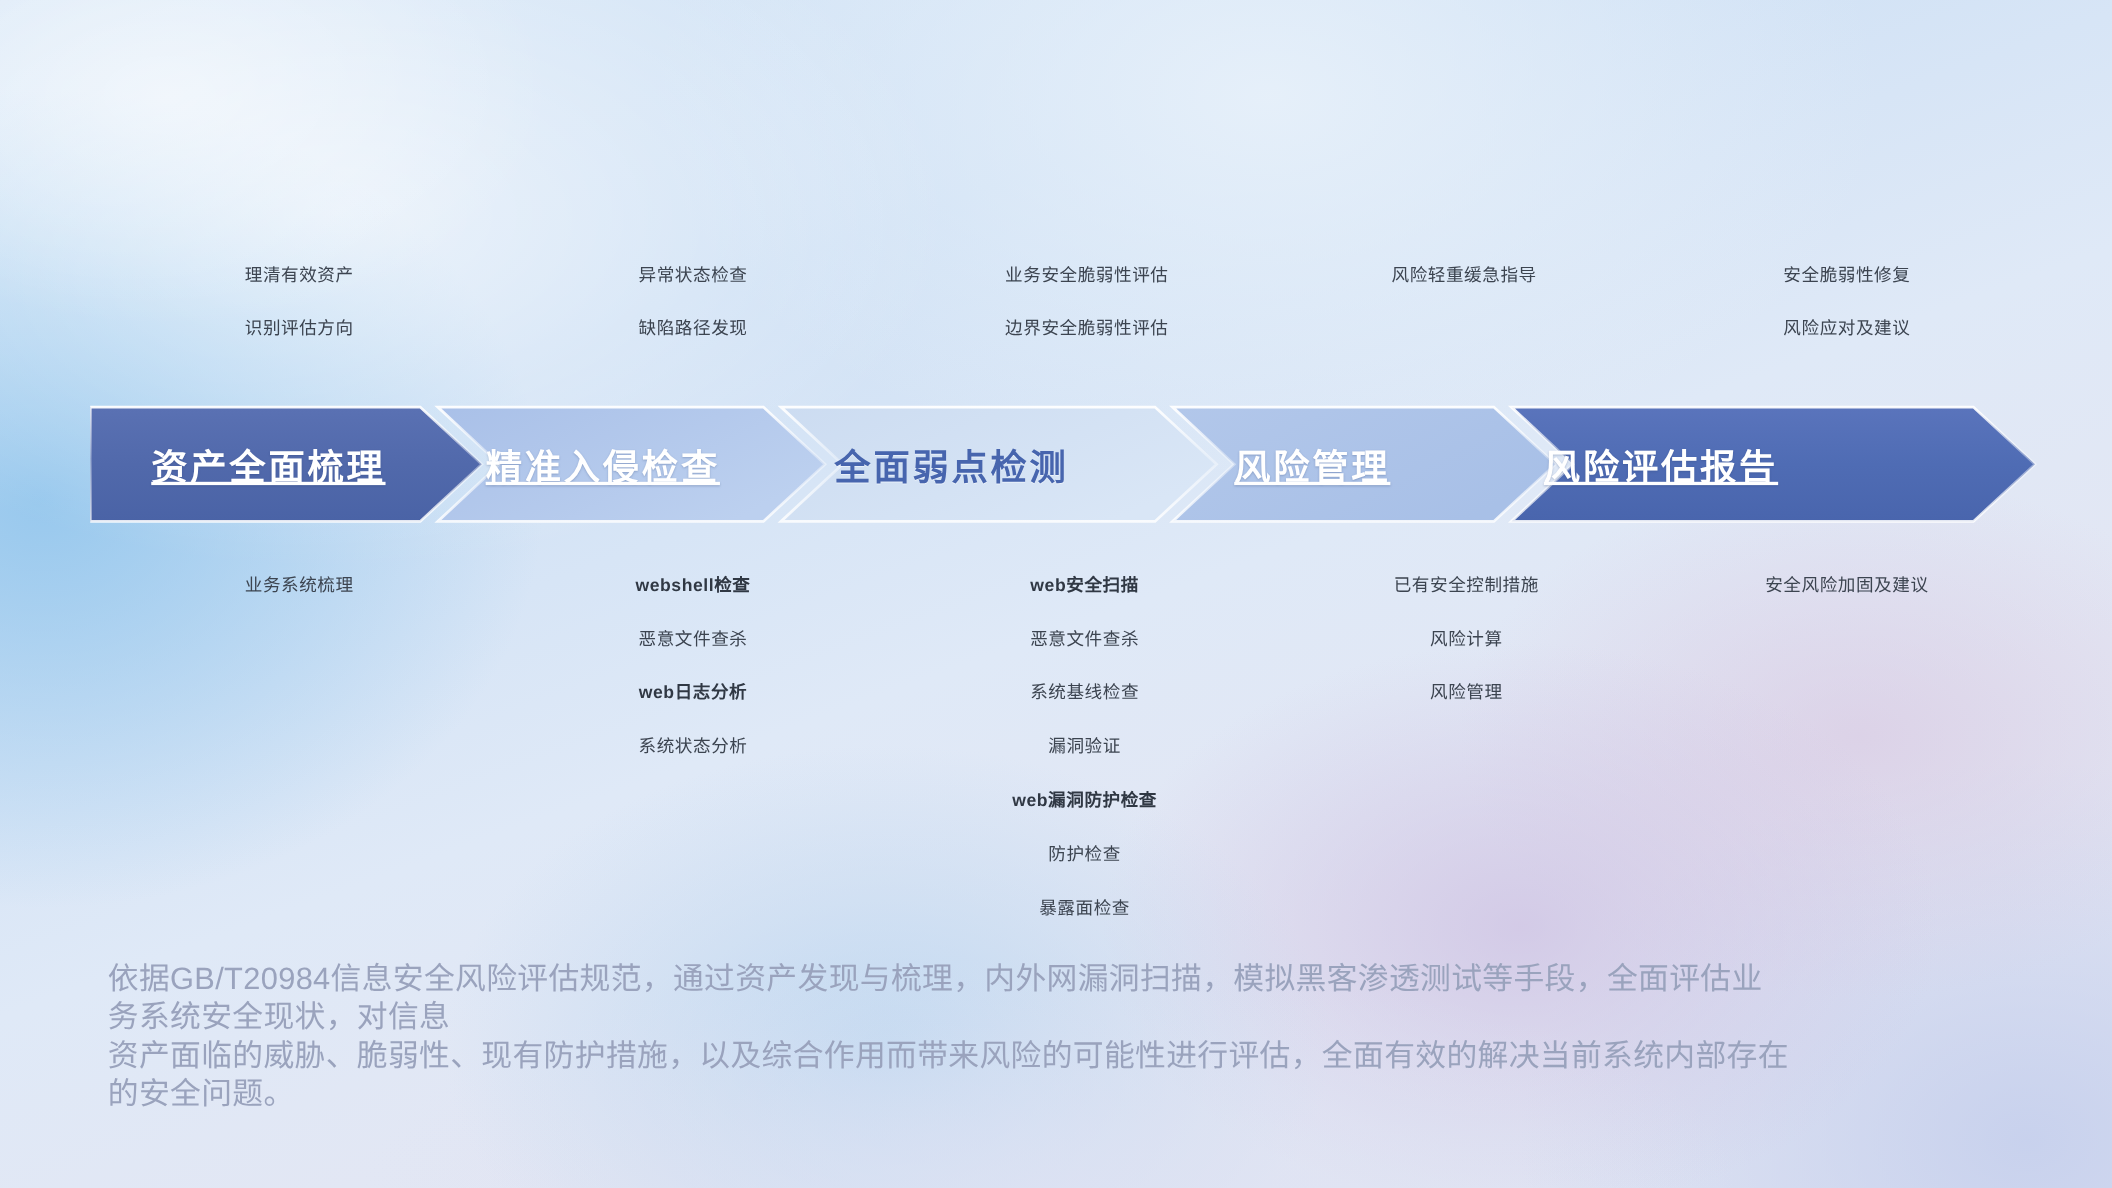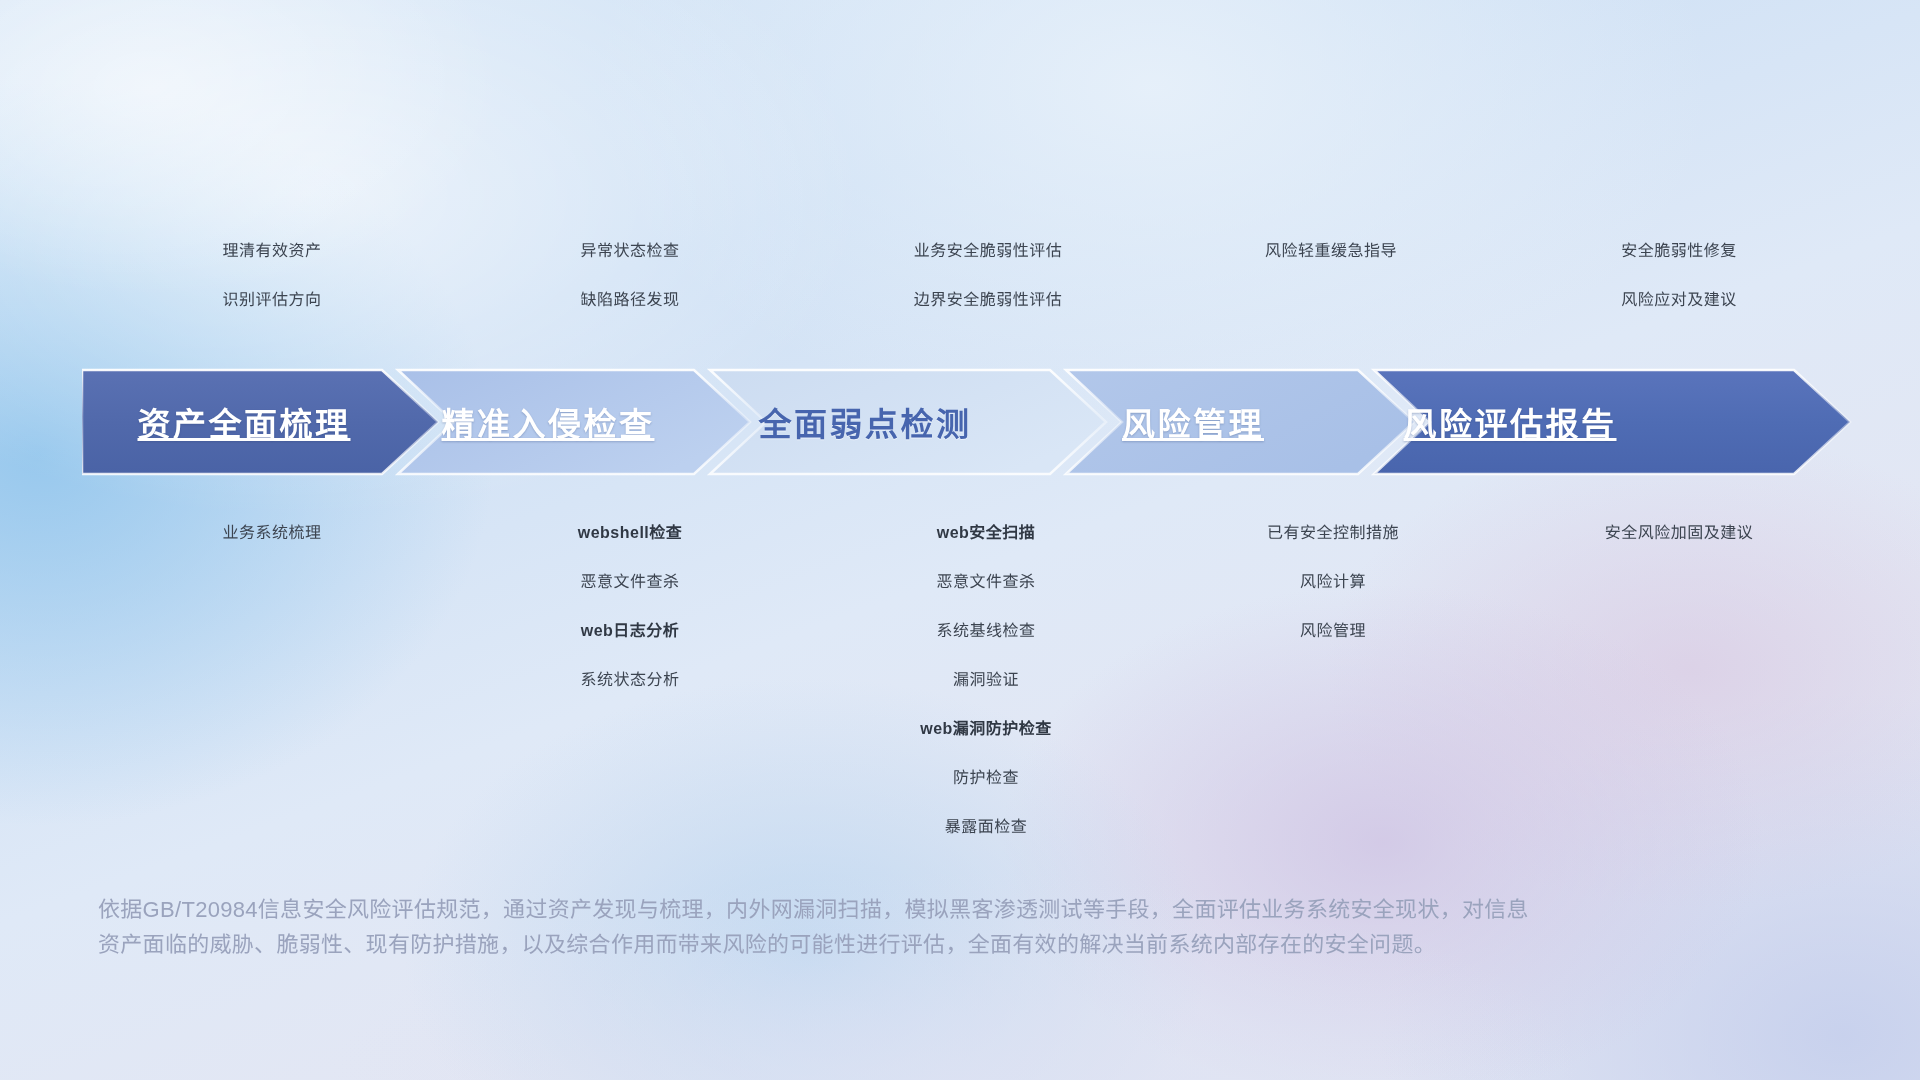--- a/index.html
+++ b/index.html
@@ -112,23 +112,23 @@
   .cl1 { left: 96px;   width: 296px; }
   .cl2 { left: 400px;  width: 296px; }
   .cl3 { left: 700px;  width: 330px; }
   .cl4 { left: 1048px; width: 290px; }
   .cl5 { left: 1345px; width: 330px; text-align: right; }
 
   
   .footer {
     position: absolute;
     left: 98px;
-    top: 892px;
+    top: 872px;
     width: 1530px;
-    font-size: 22px;
+    font-size: 28px;
     line-height: 35px;
     color: #9aa3bd;
     letter-spacing: 0.3px;
   }
   .footer p { margin: 0; }
 </style>
 </head>
 <body>
 
 <div class="stage">

